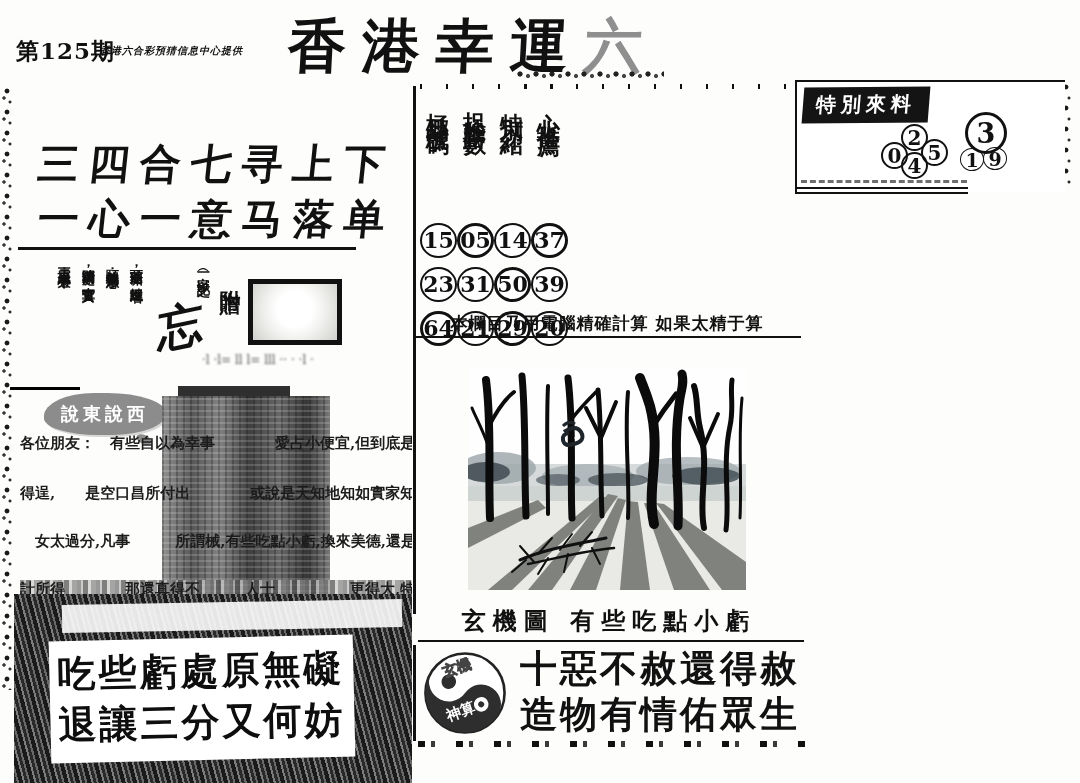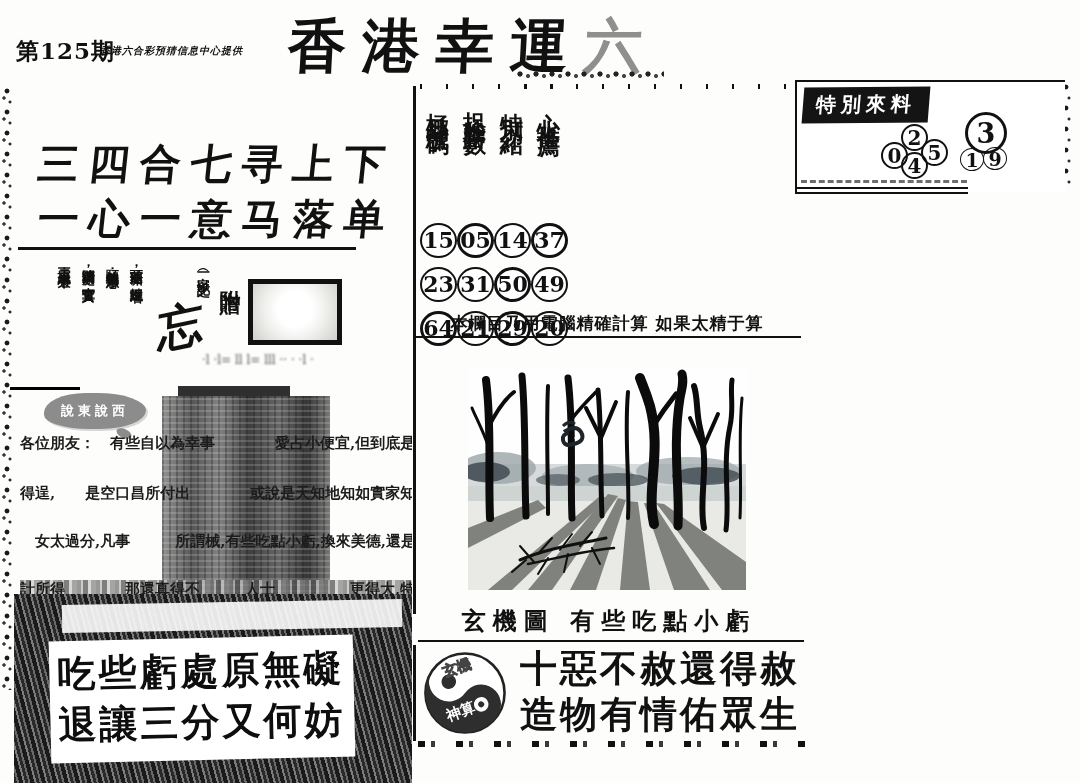--- a/index.html
+++ b/index.html
@@ -36,21 +36,21 @@
   .fortune { position:absolute; left:52px; top:255px; width:358px; height:128px; }
   .fortune-cols { position:absolute; left:0; top:4px; width:96px; height:122px; writing-mode:vertical-rl; font-size:13px; font-weight:700; line-height:1.85; letter-spacing:1px; }
   .fortune-cols span { display:block; }
   .big-char { position:absolute; left:102px; top:42px; font-size:46px; font-weight:800; font-style:italic; transform:rotate(-12deg); }
   .note-vert { position:absolute; left:142px; top:8px; writing-mode:vertical-rl; font-size:13px; font-weight:700; letter-spacing:2px; }
   .gift-label { position:absolute; left:164px; top:18px; writing-mode:vertical-rl; font-size:21px; font-weight:800; letter-spacing:4px; }
   .gift-box { position:absolute; left:196px; top:24px; width:94px; height:66px; border:5px solid #111;
     background:radial-gradient(circle at 50% 45%,#ffffff 0 34%,#f0f0ee 58%,#cfcfcb 100%); }
   .faded-line { position:absolute; left:150px; top:98px; width:240px; font-size:12px; color:#555; filter:blur(1px); white-space:nowrap; overflow:hidden; }
   .section-line2 { position:absolute; left:10px; top:387px; width:70px; height:3px; background:#000; }
-  .bubble { position:absolute; left:44px; top:393px; background:#8c8c8c; color:#fff; font-size:13px; font-weight:700; letter-spacing:4px; padding:9px 17px;
+  .bubble { position:absolute; left:44px; top:393px; background:#8c8c8c; color:#fff; font-size:18px; font-weight:700; letter-spacing:4px; padding:9px 17px;
     border-radius:46% 54% 50% 50% / 62% 55% 58% 45%; box-shadow:2px 2px 0 rgba(0,0,0,.15); }
   .bubble::after { content:""; position:absolute; right:14px; bottom:-9px; width:16px; height:9px; background:#8c8c8c; border-radius:50%; transform:rotate(25deg); }
   .article { position:absolute; left:20px; top:428px; width:392px; height:168px; overflow:visible; }
   .building-cap { position:absolute; left:158px; top:-42px; width:112px; height:12px; background:#2f2f2f; filter:blur(.6px); }
   .building-main { position:absolute; left:142px; top:-32px; width:168px; height:232px; filter:blur(.55px); opacity:.92;
     background:repeating-linear-gradient(0deg,rgba(255,255,255,.16) 0 2px,transparent 2px 6px),
                repeating-linear-gradient(90deg,rgba(0,0,0,.28) 0 2px,transparent 2px 7px),
                linear-gradient(90deg,#8a8a8a 0%,#4a4a4a 18%,#787878 34%,#303030 52%,#5c5c5c 70%,#262626 86%,#6e6e6e 100%); }
   .city-strip { position:absolute; left:0; top:152px; width:392px; height:24px; opacity:.75; filter:blur(.5px);
     background:repeating-linear-gradient(90deg,#777 0 4px,#bbb 4px 6px,#555 6px 11px,#ccc 11px 14px,#888 14px 19px); }
@@ -169,21 +169,21 @@
     </div>
     <div class="pick-col">
       <div class="pick-header">特別介紹</div>
       <div class="num-circle">14</div>
       <div class="num-circle heavy">50</div>
       <div class="num-circle heavy">29</div>
     </div>
     <div class="pick-col">
       <div class="pick-header">心水推薦</div>
       <div class="num-circle heavy">37</div>
-      <div class="num-circle">49</div>
+      <div class="num-circle">39</div>
       <div class="num-circle">20</div>
     </div>
   </div>
   <div class="picks-note">本欄目乃用電腦精確計算 如果太精于算</div>
   <div class="hline1"></div>
 
   <svg class="trees" viewBox="0 0 278 222">
     <rect width="278" height="222" fill="#fefefe"></rect>
     <g fill="#9aa4a8">
       <rect x="0" y="96" width="278" height="26" opacity="0.4"></rect>

